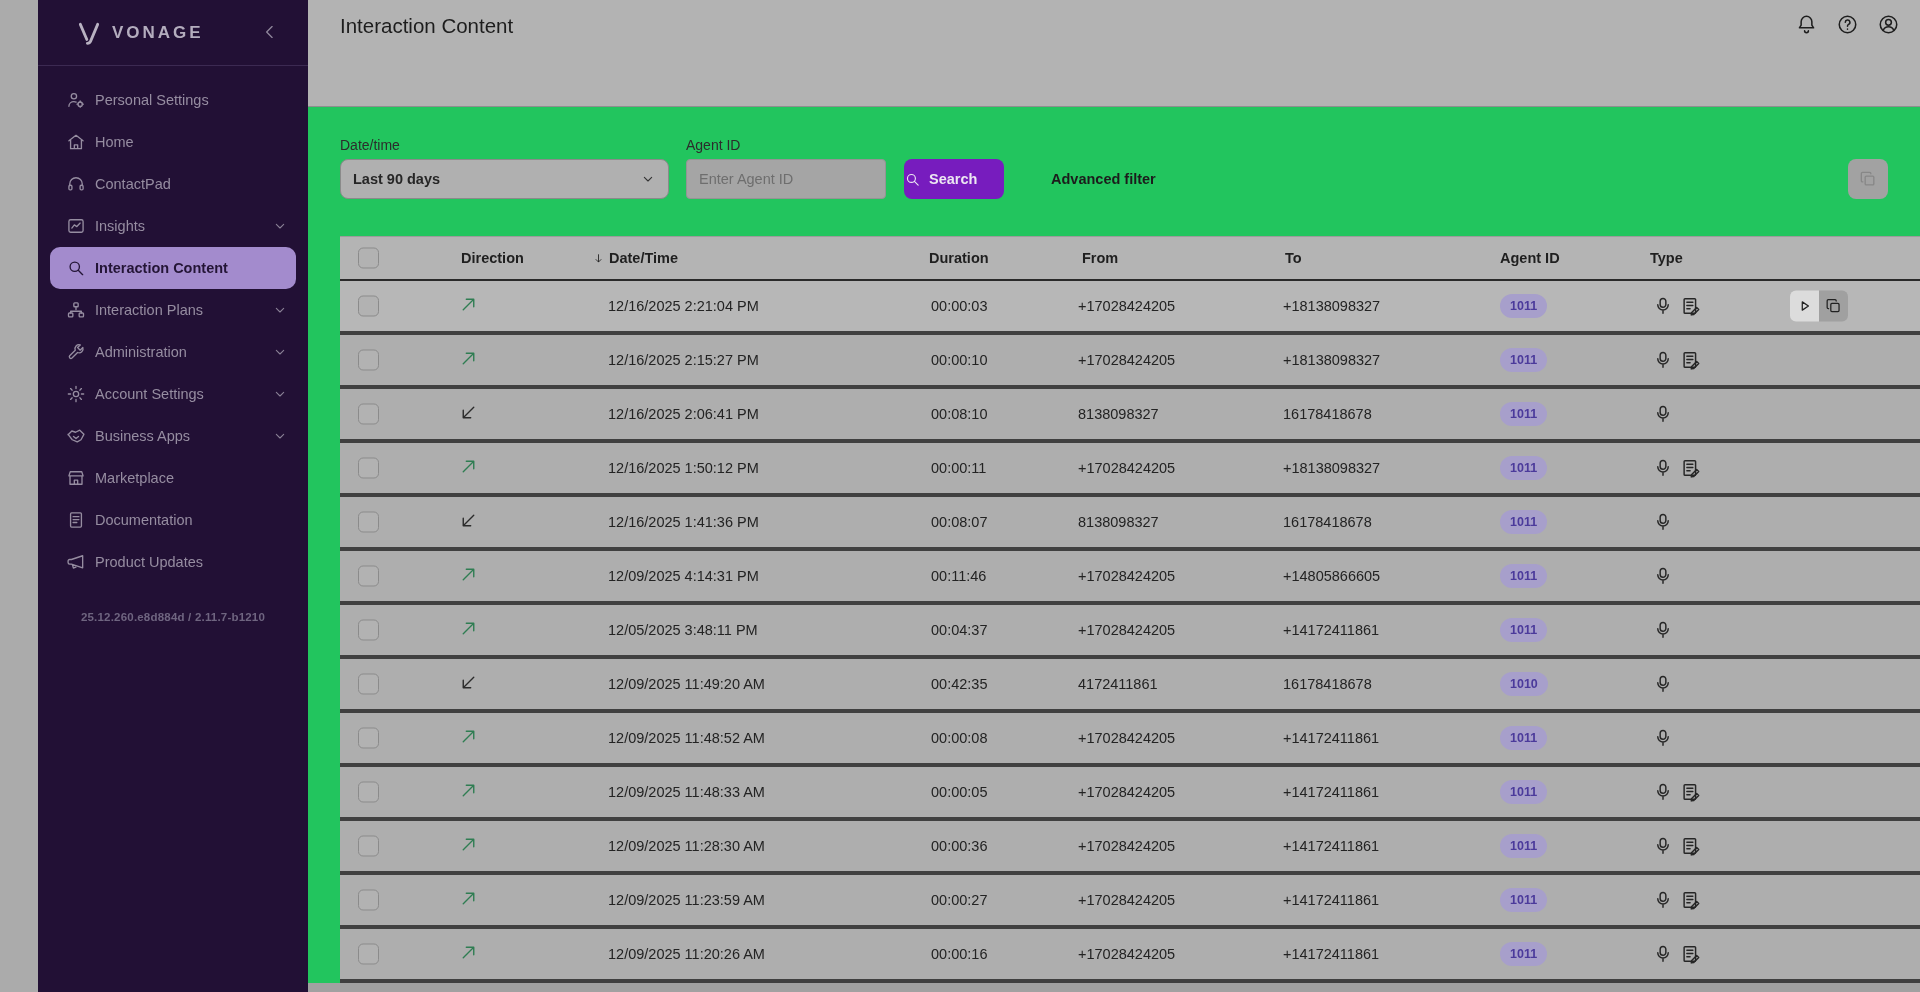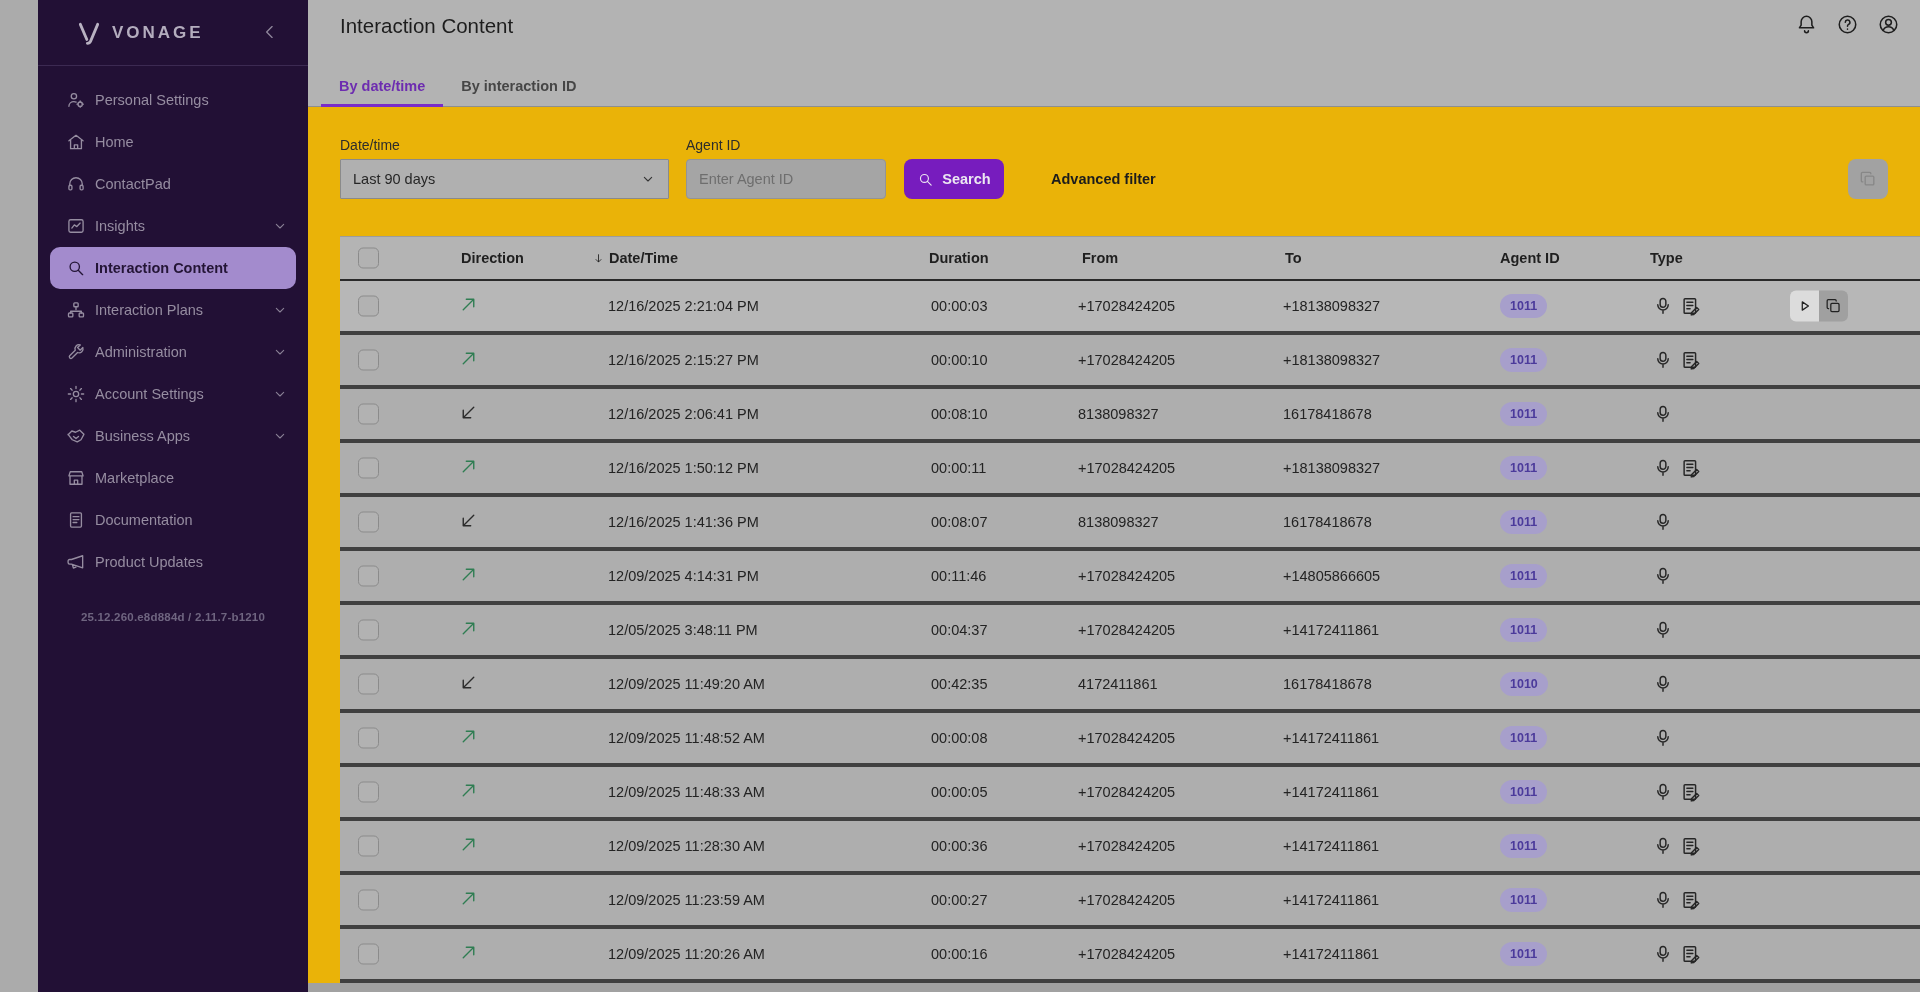--- a/index.html
+++ b/index.html
@@ -27,32 +27,32 @@
   .content { flex:1; display:flex; flex-direction:column; position:relative; }
   .topbar { height:107px; background:#b3b3b3; position:relative; border-bottom:1px solid #8e8e8e; }
   .page-title { position:absolute; left:32px; top:14px; font-size:20.5px; font-weight:500; color:#1d1d1d; }
   .top-icons { position:absolute; right:20px; top:13px; display:flex; gap:18px; }
   .top-icons .ic { width:23px; height:23px; color:#1e1e1e; cursor:pointer; }
   .tab-bar { position:absolute; left:13px; bottom:0; display:flex; }
   .tab { padding:0 18px 12px 18px; font-size:14.5px; font-weight:bold; color:#464646; position:relative; cursor:pointer; }
   .tab.active { color:#6d2cb0; }
   .tab.active::after { content:""; position:absolute; left:0; right:0; bottom:-1px; height:3px; background:#7a2cc9; }
 
-  .page { flex:1; position:relative; background:#eab308; }
+  .page { flex:1; position:relative; background:#22c55e; }
 
   
   .filters { position:absolute; left:32px; right:32px; top:0; height:122px; }
   .f-label { position:absolute; top:30px; font-size:14px; color:#2c2c2c; }
   .lbl-date { left:0; }
   .lbl-agent { left:346px; }
-  .select { position:absolute; left:0; top:52px; width:329px; height:40px; border:1px solid #8a8a8a; border-radius:1px; background:#b0b0b0; display:flex; align-items:center; padding:0 12px; font-size:14.5px; color:#262626; cursor:pointer; }
+  .select { position:absolute; left:0; top:52px; width:329px; height:40px; border:1px solid #8a8a8a; border-radius:8px; background:#b0b0b0; display:flex; align-items:center; padding:0 12px; font-size:14.5px; color:#262626; cursor:pointer;font-weight:bold; }
   .select .ic { width:16px; height:16px; margin-left:auto; color:#333; }
   .agent-input { position:absolute; left:346px; top:52px; width:200px; height:40px; border:1px solid #949494; border-radius:4px; background:#a5a5a5; padding:0 12px; font-size:14.5px; color:#2a2a2a; font-family:"Liberation Sans", sans-serif; }
   .agent-input::placeholder { color:#6e6e6e; opacity:1; }
-  .search-btn { position:absolute; left:564px; top:52px; width:100px; height:40px; border:none; border-radius:8px; background:#771cbe; color:#ece7f2; font-size:14.5px; font-weight:bold; display:flex; align-items:center; justify-content:center; gap:8px; cursor:pointer; font-family:"Liberation Sans", sans-serif; }
+  .search-btn { position:absolute; left:564px; top:52px; width:100px; height:40px; border:none; border-radius:8px; background:#771cbe; color:#ece7f2; font-size:14.5px; font-weight:bold; display:flex; align-items:center; justify-content:flex-start; gap:8px; cursor:pointer; font-family:"Liberation Sans", sans-serif; }
   .search-btn .ic { width:17px; height:17px; }
   .adv-filter { position:absolute; left:711px; top:52px; height:40px; line-height:40px; font-size:14.5px; font-weight:bold; color:#1c1c1c; cursor:pointer; }
   .bulk-copy-btn { position:absolute; right:0; top:52px; width:40px; height:40px; border-radius:8px; background:#a2a2a2; display:flex; align-items:center; justify-content:center; color:#878787; }
   .bulk-copy-btn .ic { width:20px; height:20px; }
 
   
   .table { position:absolute; left:32px; top:129px; width:1586px;text-decoration:underline; }
   .thead { position:relative; height:45px; background:#b4b4b4; border-top:1px solid #9c9c9c; border-bottom:2px solid #2a2a2a; }
   .col, .cell { position:absolute; top:50%; transform:translateY(-50%); font-size:14.5px; color:#232323; white-space:nowrap; }
   .col { font-weight:bold; color:#1f1f1f; } .col-direction { left:121px; }
@@ -313,29 +313,20 @@
       <svg class="ic">
           <use href="#bell-icon"></use>
         </svg>
       <svg class="ic">
           <use href="#help-icon"></use>
         </svg>
       <svg class="ic">
           <use href="#account-icon"></use>
         </svg>
     </div>
-    <div class="tab-bar">
-    <div class="tab active">
-      <span class="tab-label">By date/time</span>
-    </div>
-
-    <div class="tab">
-      <span class="tab-label">By interaction ID</span>
-    </div>
-  </div>
   </header>
 
   <section class="page">
 
     <div class="filters">
       <span class="f-label lbl-date">Date/time</span>
       <span class="f-label lbl-agent">Agent ID</span>
       <div class="select">
         <span>Last 90 days</span>
         <svg class="ic">

